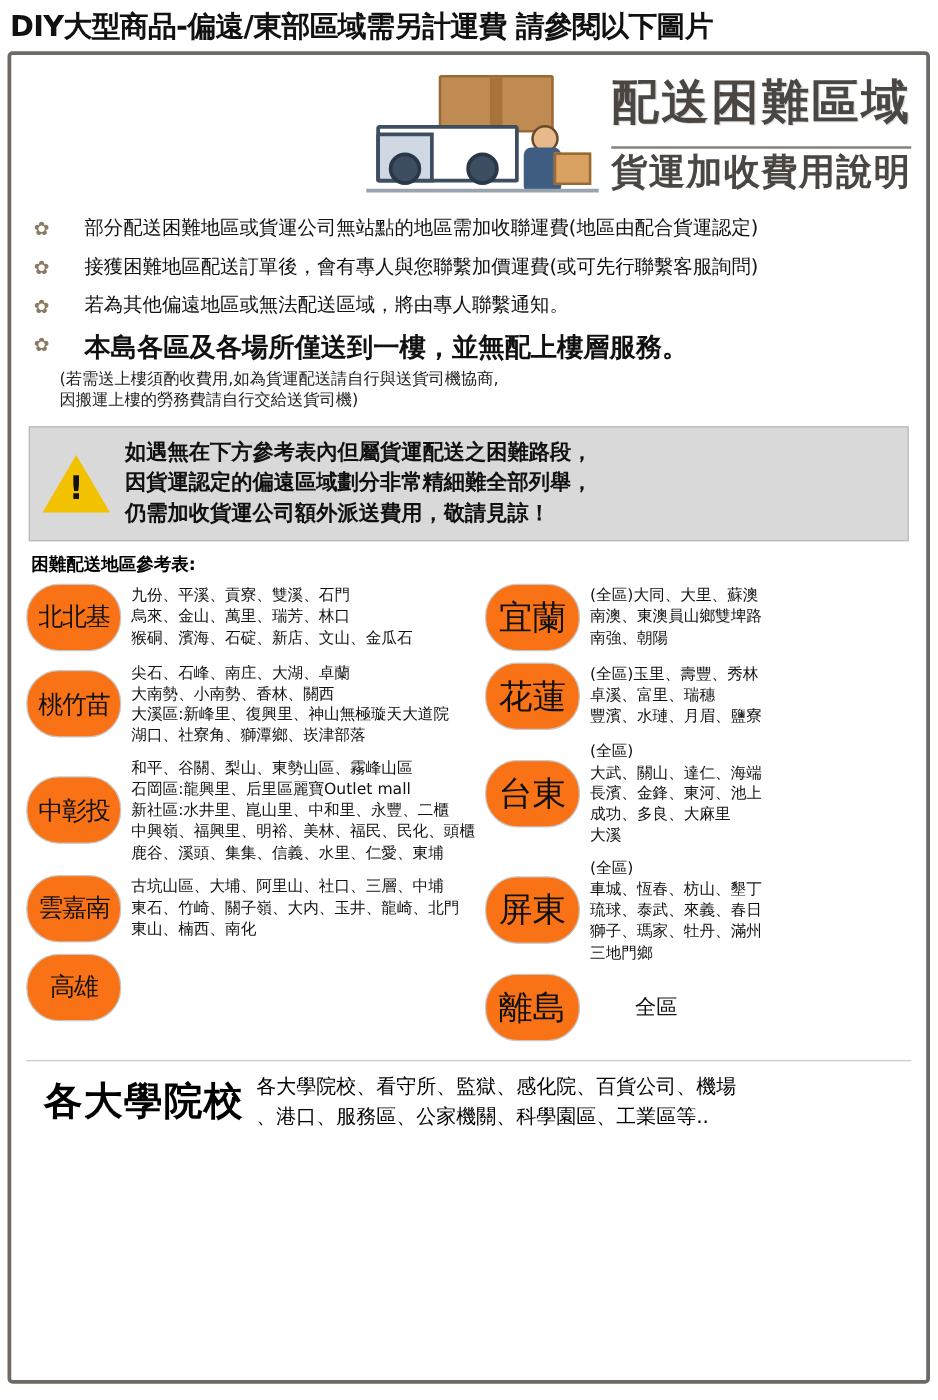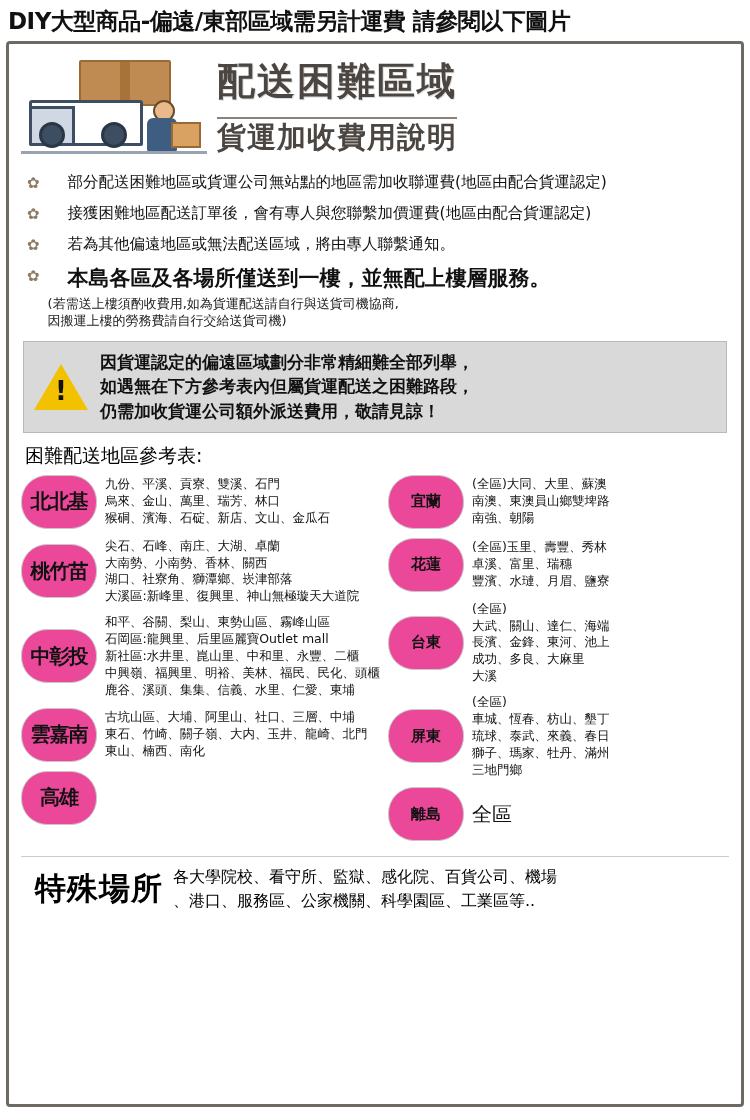--- a/index.html
+++ b/index.html
@@ -36,21 +36,21 @@
     border: 3px solid #6e6a63;
     border-radius: 4px;
     height: 1066px;
     box-sizing: border-box;
     padding: 10px 12px;
   }
   
   .hdr {
     display: flex;
     align-items: center;
-    justify-content: flex-start;
+    justify-content: flex-end;
     gap: 6px;
     height: 108px;
   }
   .truck-wrap {
     position: relative;
     width: 190px;
     height: 104px;
     flex: 0 0 190px;
   }
   .box-top {
@@ -215,50 +215,50 @@
     line-height: 1;
   }
   .warn-text {
     font-size: 17px;
     font-weight: bold;
     line-height: 1.45;
     color: #111;
   }
   
   .ref-title {
-    font-size: 19px;
-    font-weight: normal;
+    font-size: 14px;
+    font-weight: bold;
     margin: 2px 0 6px 4px;
   }
   .grid {
     display: flex;
     gap: 8px;
   }
   .col { flex: 1; }
   .row {
     display: flex;
     align-items: center;
     margin-bottom: 9px;
   }
   .pill {
     flex: 0 0 auto;
     width: 74px;
     height: 52px;
     border-radius: 26px;
-    background: #ec4899;
+    background: #f97316;
     border: 1px solid #c8c8c8;
     display: flex;
     align-items: center;
     justify-content: center;
     font-size: 20px;
-    font-weight: bold;
+    font-weight: normal;
     color: #111;
     letter-spacing: -1px;
   }
-  .pill.sm { font-size: 15px; letter-spacing: 0; text-align: right; }
+  .pill.sm { font-size: 27px; letter-spacing: 0; text-align: right; }
   .cells {
     padding-left: 8px;
     font-size: 12.5px;
     line-height: 1.35;
     color: #111;
   }
   .cells div { white-space: nowrap; }
   
   .special {
     display: flex;
@@ -311,21 +311,21 @@
       <div class="note">
         <span class="leaf">✿</span>
         <div class="note-body">
           <div class="note-main">部分配送困難地區或貨運公司無站點的地區需加收聯運費(地區由配合貨運認定)</div>
         </div>
       </div>
 
       <div class="note">
         <span class="leaf">✿</span>
         <div class="note-body">
-          <div class="note-main">接獲困難地區配送訂單後，會有專人與您聯繫加價運費(地區由配合貨運認定)</div>
+          <div class="note-main">接獲困難地區配送訂單後，會有專人與您聯繫加價運費(或可先行聯繫客服詢問)</div>
         </div>
       </div>
 
       <div class="note">
         <span class="leaf">✿</span>
         <div class="note-body">
           <div class="note-main">若為其他偏遠地區或無法配送區域，將由專人聯繫通知。</div>
         </div>
       </div>
 
@@ -340,22 +340,22 @@
 
     </div>
 
     <div class="warn">
       <div class="warn-sign">
         <div class="tri"></div>
         <div class="tri-in"></div>
         <div class="bang">!</div>
       </div>
       <div class="warn-text">
+        <div>如遇無在下方參考表內但屬貨運配送之困難路段，</div>
         <div>因貨運認定的偏遠區域劃分非常精細難全部列舉，</div>
-        <div>如遇無在下方參考表內但屬貨運配送之困難路段，</div>
         <div>仍需加收貨運公司額外派送費用，敬請見諒！</div>
       </div>
     </div>
 
     <div class="ref-title">困難配送地區參考表:</div>
 
     <div class="grid">
 
       <div class="col">
 
@@ -366,22 +366,22 @@
             <div>烏來、金山、萬里、瑞芳、林口</div>
             <div>猴硐、濱海、石碇、新店、文山、金瓜石</div>
           </div>
         </div>
 
         <div class="row">
           <div class="pill">桃竹苗</div>
           <div class="cells">
             <div>尖石、石峰、南庄、大湖、卓蘭</div>
             <div>大南勢、小南勢、香林、關西</div>
+            <div>大溪區:新峰里、復興里、神山無極璇天大道院</div>
             <div>湖口、社寮角、獅潭鄉、崁津部落</div>
-            <div>大溪區:新峰里、復興里、神山無極璇天大道院</div>
           </div>
         </div>
 
         <div class="row">
           <div class="pill">中彰投</div>
           <div class="cells">
             <div>和平、谷關、梨山、東勢山區、霧峰山區</div>
             <div>石岡區:龍興里、后里區麗寶Outlet mall</div>
             <div>新社區:水井里、崑山里、中和里、永豐、二櫃</div>
             <div>中興嶺、福興里、明裕、美林、福民、民化、頭櫃</div>
@@ -441,30 +441,30 @@
             <div>(全區)</div>
             <div>車城、恆春、枋山、墾丁</div>
             <div>琉球、泰武、來義、春日</div>
             <div>獅子、瑪家、牡丹、滿州</div>
             <div>三地門鄉</div>
           </div>
         </div>
 
         <div class="row">
           <div class="pill sm">離島</div>
-          <div class="cells" style="font-size:20px;">
+          <div class="cells" style="font-size:17px;margin-left:36px;">
             <div>全區</div>
           </div>
         </div>
 
       </div>
     </div>
 
     <div class="special">
-      <div class="special-label">特殊場所</div>
+      <div class="special-label">各大學院校</div>
       <div class="special-text">
         <div>各大學院校、看守所、監獄、感化院、百貨公司、機場</div>
         <div>、港口、服務區、公家機關、科學園區、工業區等..</div>
       </div>
     </div>
 
   </div>
 </div>
 
 </body></html>

